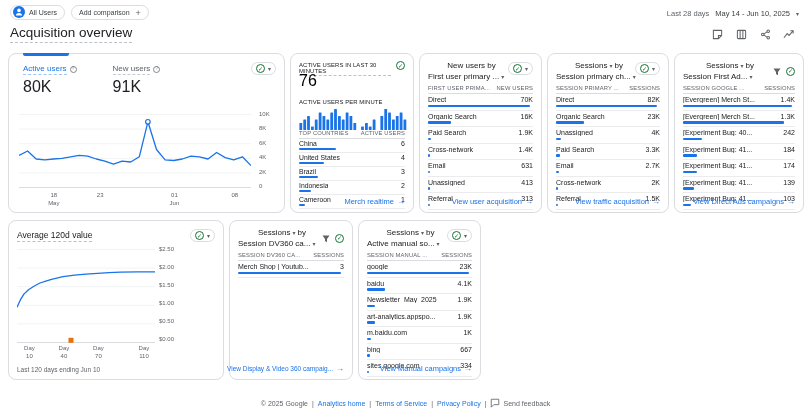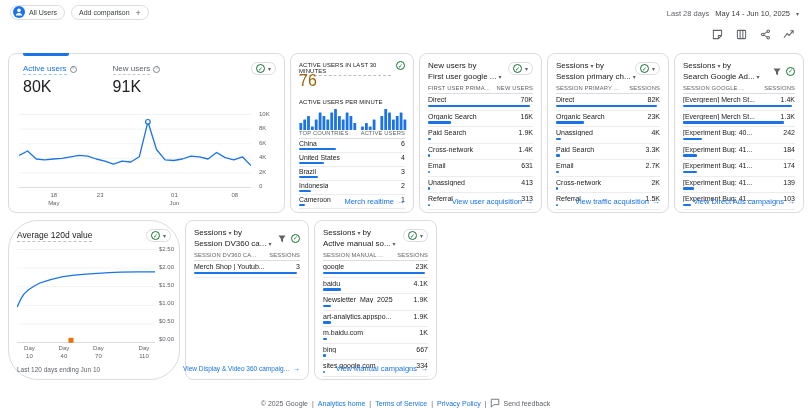--- a/index.html
+++ b/index.html
@@ -23,21 +23,21 @@
   .page-title span { border-bottom:1px dashed #bdc1c6; padding-bottom:2px; }
   .title-icons { position:absolute; top:28px; right:16px; display:flex; gap:12px; align-items:center; }
   .icon-btn { width:12px; height:12px; display:flex; align-items:center; justify-content:center; cursor:pointer; }
   .icon-btn svg { stroke:#5f6368; fill:none; stroke-width:1.1; }
 
   
   .row1 { position:absolute; top:53px; left:8px; display:flex; gap:5px; }
   .row2 { position:absolute; top:220px; left:8px; display:flex; gap:5px; }
   .card { position:relative; height:160px; background:#fff; border:1px solid #dadce0; border-radius:8px; }
   .c1 { width:277px; } .c2 { width:124px; } .c3 { width:123px; } .c4 { width:122px; } .c5 { width:130px; }
-  .c6 { width:172px;border-radius:30px; } .c7 { width:124px; } .c8 { width:123px; }
+  .c6 { width:216px; } .c7 { width:124px; } .c8 { width:123px; }
 
   .pill { position:absolute; top:8px; right:8px; display:flex; align-items:center; gap:3px;
           border:1px solid #dadce0; border-radius:8px; padding:1px 4px; cursor:pointer; }
   .check-circle { width:9px; height:9px; border:1px solid #137333; border-radius:50%;
                   display:flex; align-items:center; justify-content:center;
                   font-size:6px; color:#137333; line-height:1; }
   .iconpair { position:absolute; top:8px; right:8px; display:flex; align-items:center; gap:5px; }
   .filter-icon svg { fill:#5f6368; }
 
   
@@ -55,28 +55,28 @@
   .yticks1 { position:absolute; left:250px; top:57px; height:78px; display:flex; flex-direction:column;
              justify-content:space-between; font-size:6px; color:#5f6368; }
   .xticks1 { position:absolute; left:10px; top:138px; width:232px; height:14px; }
   .xtick { position:absolute; transform:translateX(-50%); display:flex; flex-direction:column;
            align-items:center; font-size:6px; color:#5f6368; line-height:1.3; white-space:nowrap; }
 
   
   .rt-title { position:absolute; top:8px; left:8px; right:22px; font-size:5.9px; letter-spacing:.1px;
               color:#202124; border-bottom:1px dashed #bdc1c6; padding-bottom:1px; width:fit-content; }
   .rt-check { position:absolute; top:7px; right:8px; }
-  .rt-value { position:absolute; top:18px; left:8px; font-size:16px; color:#a16207; }
+  .rt-value { position:absolute; top:18px; left:8px; font-size:16px; color:#000000; }
   .rt-sub { position:absolute; top:45px; left:8px; font-size:5.9px; color:#202124; letter-spacing:.1px; }
   .rt-bars { position:absolute; top:54px; left:8px; }
 
   
   .chead { position:absolute; top:7px; left:8px; right:26px; font-size:8px; color:#202124; line-height:1.35; }
   .chead .dim { display:flex; align-items:center; gap:2px; white-space:nowrap; overflow:hidden; }
-  .chead .line1 { display:flex; align-items:center; gap:2px; }
+  .chead .line1 { display:flex; align-items:center; gap:2px;justify-content:center; }
 
   
   .tbl { position:absolute; left:8px; right:8px; }
   .tbl-top40 { top:31px; }
   .thead { display:flex; justify-content:space-between; font-size:5.8px; color:#5f6368;
            letter-spacing:.15px; padding-bottom:2px; border-bottom:1px solid #dadce0; }
   .trow { border-bottom:1px solid #ececee; padding:2px 0 2.5px; }
   .trow-line { display:flex; justify-content:space-between; align-items:baseline; }
   .tlabel { font-size:7px; color:#202124; white-space:nowrap; overflow:hidden;
             text-overflow:ellipsis; max-width:78%; }
@@ -129,20 +129,21 @@
       <span class="plus">+</span>
     </div>
   </div>
 
   <div class="daterange">
     <span class="preset">Last 28 days</span>
     <span>May 14 - Jun 10, 2025</span>
     <span class="caret">▾</span>
   </div>
 
+  <div class="page-title"><span>Acquisition overview</span></div>
   <div class="title-icons">
     <div class="icon-btn">
       <svg width="11" height="11" viewBox="0 0 12 12">
           <path d="M1.5 1.5 h9 v5.5 l-3.5 3.5 h-5.5 z"></path>
           <path d="M10.5 7 h-3.5 v3.5"></path>
         </svg>
     </div>
     <div class="icon-btn">
       <svg width="11" height="11" viewBox="0 0 12 12">
           <rect x="1.5" y="1.5" width="9" height="9" rx="1"></rect>
@@ -308,21 +309,21 @@
           <span class="arr">→</span>
       </div>
     </div>
 
     <div class="card c3">
       <div class="chead">
         <div class="line1">
             <span>New users by</span>
           </div>
         <div class="dim">
-          <span>First user google ...</span>
+          <span>First user primary ...</span>
           <span class="caret">▾</span>
         </div>
       </div>
       <div class="pill">
         <span class="check-circle">✓</span>
         <span class="caret">▾</span>
       </div>
       <div class="tbl tbl-top40">
         <div class="thead">
           <span>FIRST USER PRIMA...</span>
@@ -466,21 +467,21 @@
     </div>
 
     <div class="card c5">
       <div class="chead">
         <div class="line1">
           <span>Sessions</span>
           <span class="caret">▾</span>
           <span>by</span>
         </div>
         <div class="dim">
-          <span>Search Google Ad...</span>
+          <span>Session First Ad...</span>
           <span class="caret">▾</span>
         </div>
       </div>
       <div class="iconpair">
         <span class="filter-icon">
           <svg width="8" height="8" viewBox="0 0 8 8">
               <path d="M0.5 0.5 h7 L5 4 v3.2 L3 6 V4 z"></path>
             </svg>
         </span>
         <span class="check-circle">✓</span>

